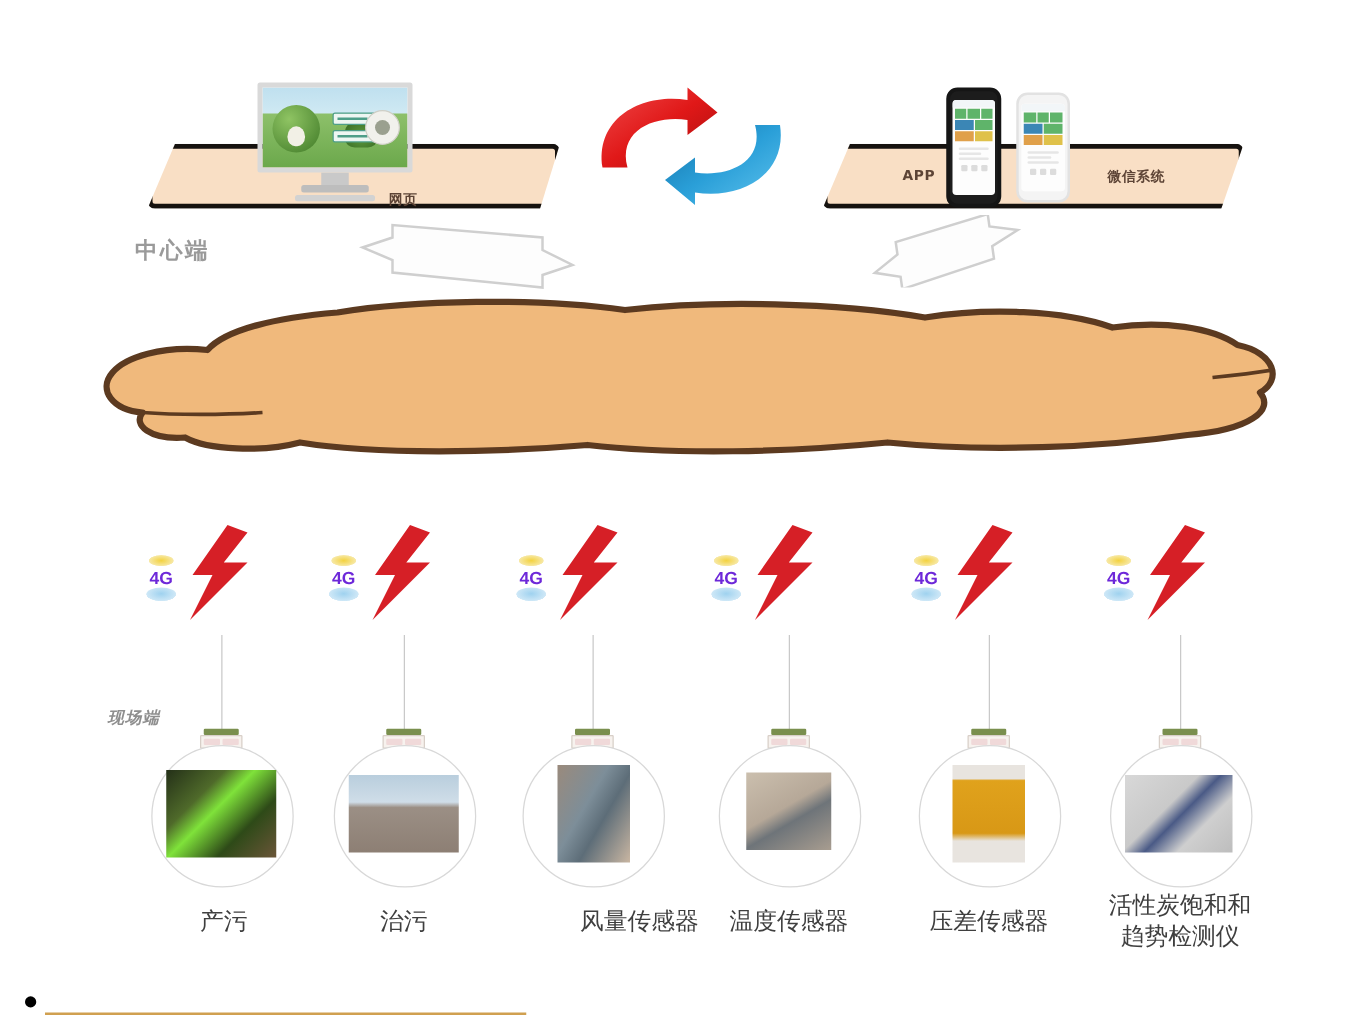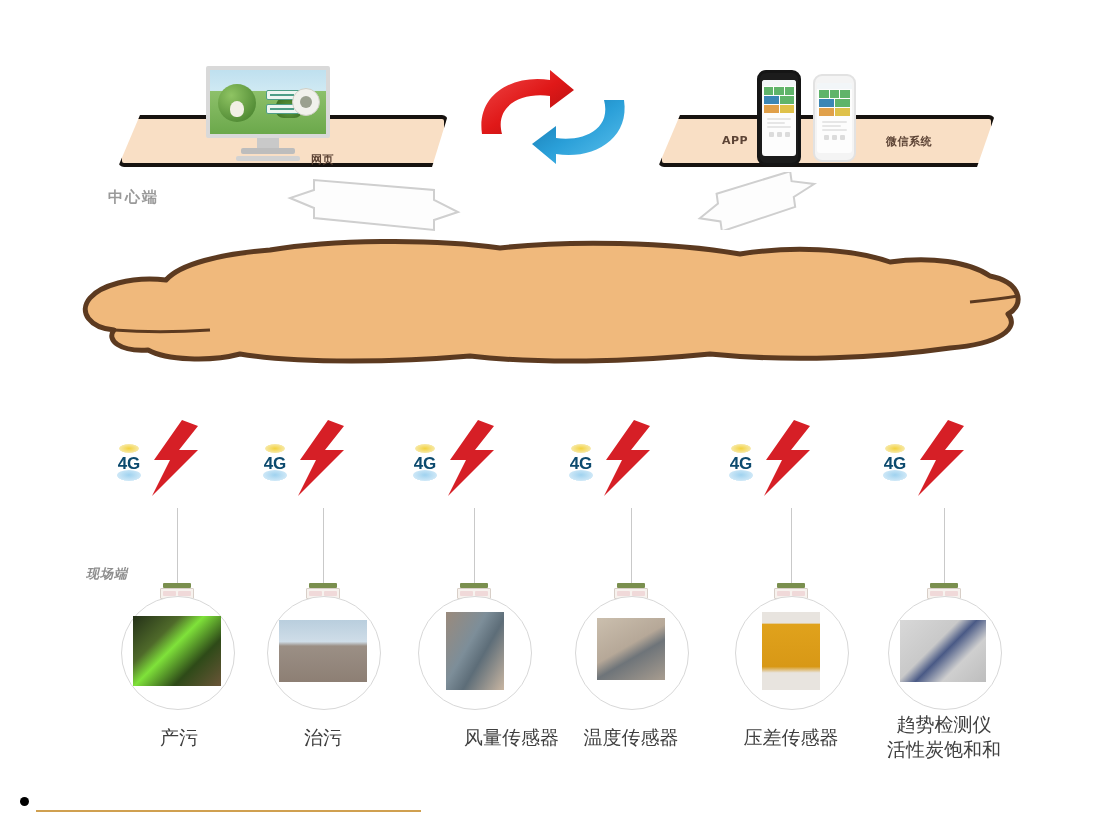--- a/index.html
+++ b/index.html
@@ -76,21 +76,21 @@
       text-shadow:0 1px 0 #e6b87d;z-index:3;}
 
   
   .field-label{position:absolute;left:86px;top:565px;font-size:13px;color:#8e8e8e;
       font-style:italic;font-weight:bold;letter-spacing:1px;}
 
   .col{position:absolute;top:420px;width:150px;}
   .bolt-wrap{position:relative;height:75px;}
   .g4{position:absolute;left:8px;top:24px;width:34px;height:36px;}
   .g4 .g4txt{position:absolute;left:0;top:10px;width:34px;text-align:center;
-      font-size:17px;font-weight:bold;color:#0c4a6e;font-family:"Liberation Sans",sans-serif;}
+      font-size:14px;font-weight:bold;color:#6d28d9;font-family:"Liberation Sans",sans-serif;}
   .g4 .arcT{position:absolute;left:7px;top:0;width:20px;height:9px;border-radius:50%;
       background:radial-gradient(ellipse at 50% 50%,#f3d23f,#f7e9a8 70%,rgba(255,255,255,0) 72%);}
   .arcB{position:absolute;left:5px;top:26px;width:24px;height:11px;border-radius:50%;
       background:radial-gradient(ellipse at 50% 45%,#9fd2ef,#cfe8f7 70%,rgba(255,255,255,0) 72%);}
   .bolt{position:absolute;left:44px;top:0;width:56px;height:76px;}
 
   .stem{position:absolute;width:1px;background:#c9c9c9;}
   .node{position:absolute;width:34px;height:20px;}
   .node .ntop{position:absolute;left:3px;top:0;width:28px;height:5px;background:#7a8f4e;border-radius:1px;}
   .node .nbody{position:absolute;left:0;top:5px;width:34px;height:11px;background:#f7f2ee;
@@ -125,21 +125,21 @@
       <div class="mon-tree"></div>
       <div class="mon-field f1"></div>
       <div class="mon-field f2"></div>
       <div class="mon-circ"></div>
     </div>
     <div class="mon-neck"></div>
     <div class="mon-base"></div>
     <div class="mon-base2"></div>
   </div>
 
-  <div style="position:absolute;left:108px;top:188px;font-size:15px;color:#9a9a9a;
+  <div style="position:absolute;left:108px;top:188px;font-size:18px;color:#9a9a9a;
               font-weight:bold;letter-spacing:2px;">中心端</div>
 
   <div class="sync">
     <svg width="170" height="100" viewBox="0 0 170 100">
       <defs>
         <linearGradient id="gr" x1="0" y1="0" x2="1" y2="1">
           <stop offset="0" stop-color="#f04b4b"></stop>
             <stop offset=".5" stop-color="#e01818"></stop>
           <stop offset="1" stop-color="#a60f0f"></stop>
         </linearGradient>
@@ -420,20 +420,20 @@
       <div class="nbody">
         <i></i>
         <i></i>
       </div>
       <div class="nbot"></div>
     </div>
   <div class="circle" style="left:888px;top:596px;"></div>
   <div class="thumb" style="left:900px;top:620px;width:86px;height:62px;
        background:linear-gradient(135deg,#d8d8d8,#c9c9c9 40%,#4a5a86 52%,#cfcfcf 70%,#bdbdbd);"></div>
   <div class="cap" style="left:859px;top:712px;">
+    <div>活性炭饱和和</div>
     <div>趋势检测仪</div>
-    <div>活性炭饱和和</div>
   </div>
 
   <div class="bullet"></div>
   <div class="bullet-rule"></div>
 
 </div>
 
 </body></html>

